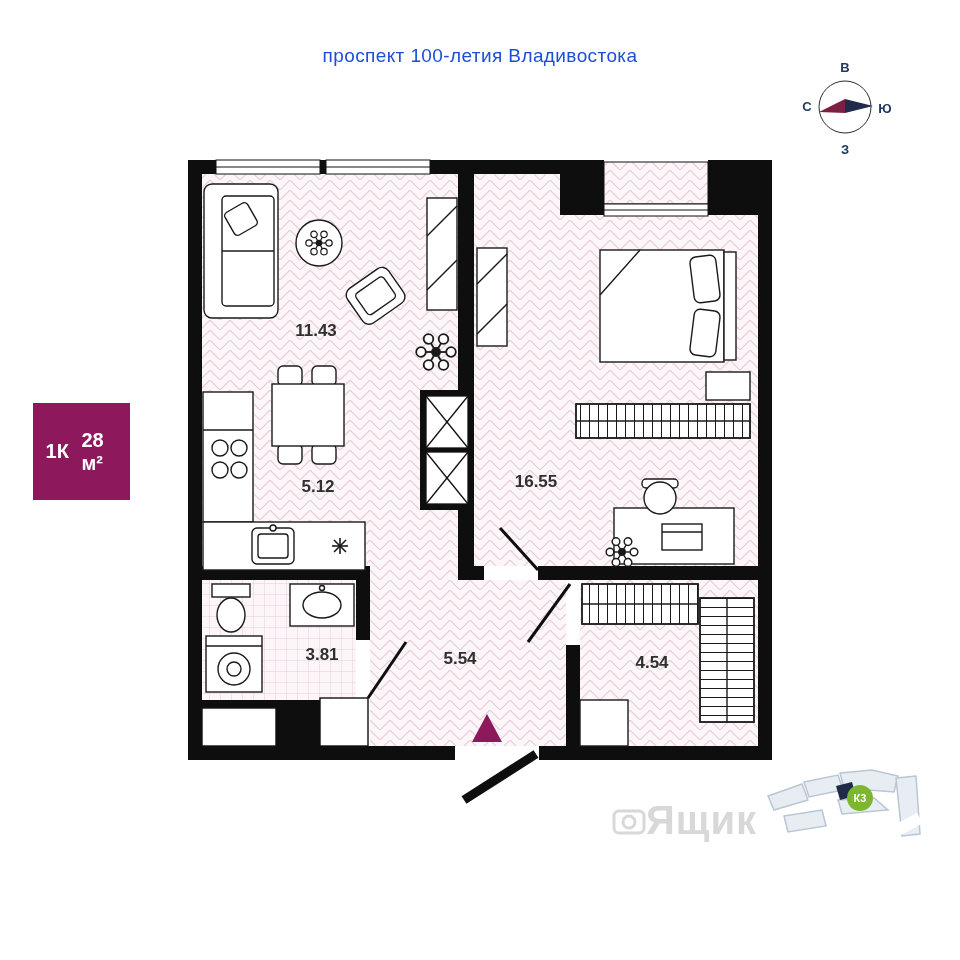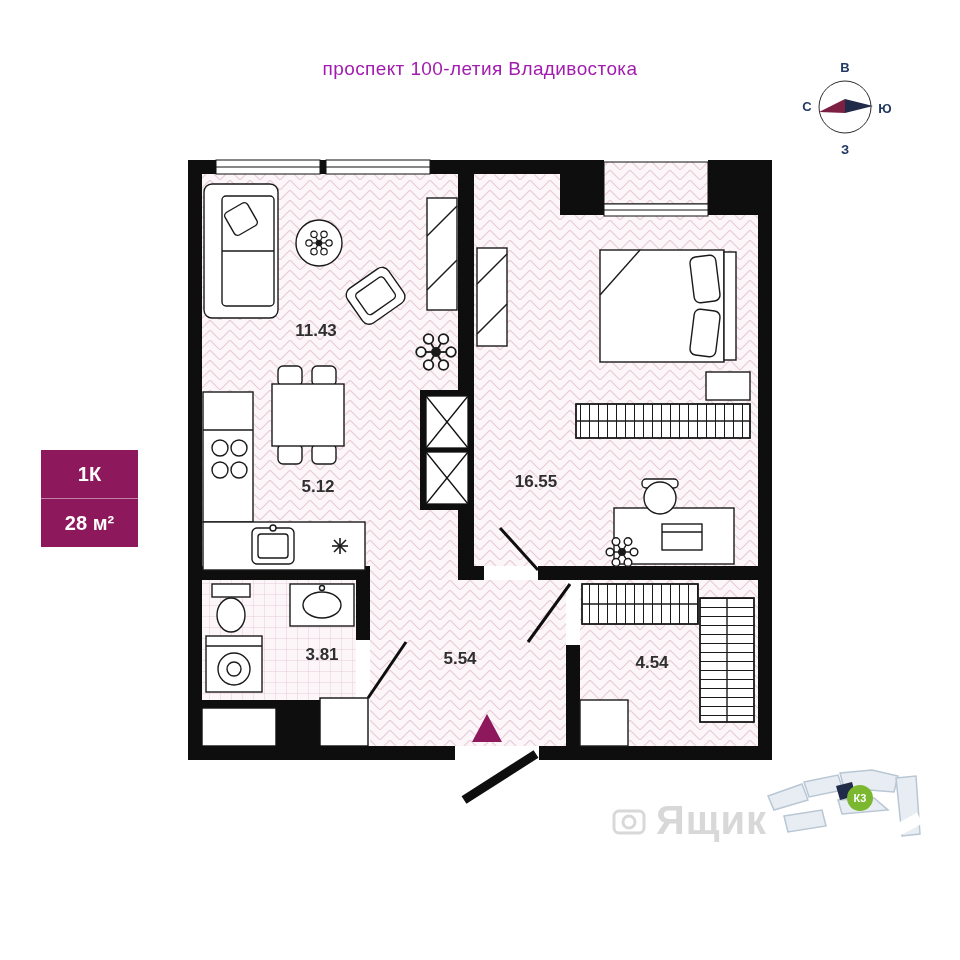--- a/index.html
+++ b/index.html
@@ -1,27 +1,27 @@
 <!DOCTYPE html>
 <html><head>
 <meta charset="utf-8">
 <style>
   html,body{margin:0;padding:0;background:#ffffff;}
   .canvas{position:relative;width:960px;height:960px;background:#ffffff;overflow:hidden;
           font-family:"Liberation Sans",sans-serif;}
-  .street-title{position:absolute;top:58px;left:0;width:100%;text-align:center;
-                font-size:19px;font-weight:500;color:#a21caf;letter-spacing:.4px;z-index:3;}
-  .badge{position:absolute;left:41px;top:403px;width:97px;height:97px;background:#8E185C;
-         color:#ffffff;display:flex;flex-direction:column;z-index:3;margin-top:47px;}
+  .street-title{position:absolute;top:45px;left:0;width:100%;text-align:center;
+                font-size:19px;font-weight:500;color:#1d4ed8;letter-spacing:.4px;z-index:3;}
+  .badge{position:absolute;left:33px;top:403px;width:97px;height:97px;background:#8E185C;
+         color:#ffffff;display:flex;flex-direction:row;z-index:3;}
   .badge-rooms,.badge-area{flex:1;display:flex;align-items:center;justify-content:center;
          font-size:20px;font-weight:700;}
   .badge-divider{height:1px;background:rgba(255,255,255,.45);margin:0 0;}
   .compass{position:absolute;left:795px;top:55px;width:104px;height:104px;z-index:3;}
   .plan-svg{position:absolute;left:0;top:0;z-index:1;}
-  .watermark{position:absolute;left:612px;top:798px;display:flex;align-items:center;gap:10px;
+  .watermark{position:absolute;left:612px;top:798px;display:flex;align-items:center;
              color:#d8d8d8;font-size:40px;font-weight:700;z-index:1;letter-spacing:1px;}
   .siteplan{position:absolute;left:740px;top:758px;z-index:2;}
   svg text{font-family:"Liberation Sans",sans-serif;}
   .room-label{font-size:17px;font-weight:600;fill:#2f2f2f;}
   .compass-letter{font-size:13px;font-weight:700;fill:#223a63;}
   .k3-label{font-size:11px;font-weight:700;fill:#ffffff;}
 </style>
 </head>
 <body>
 

